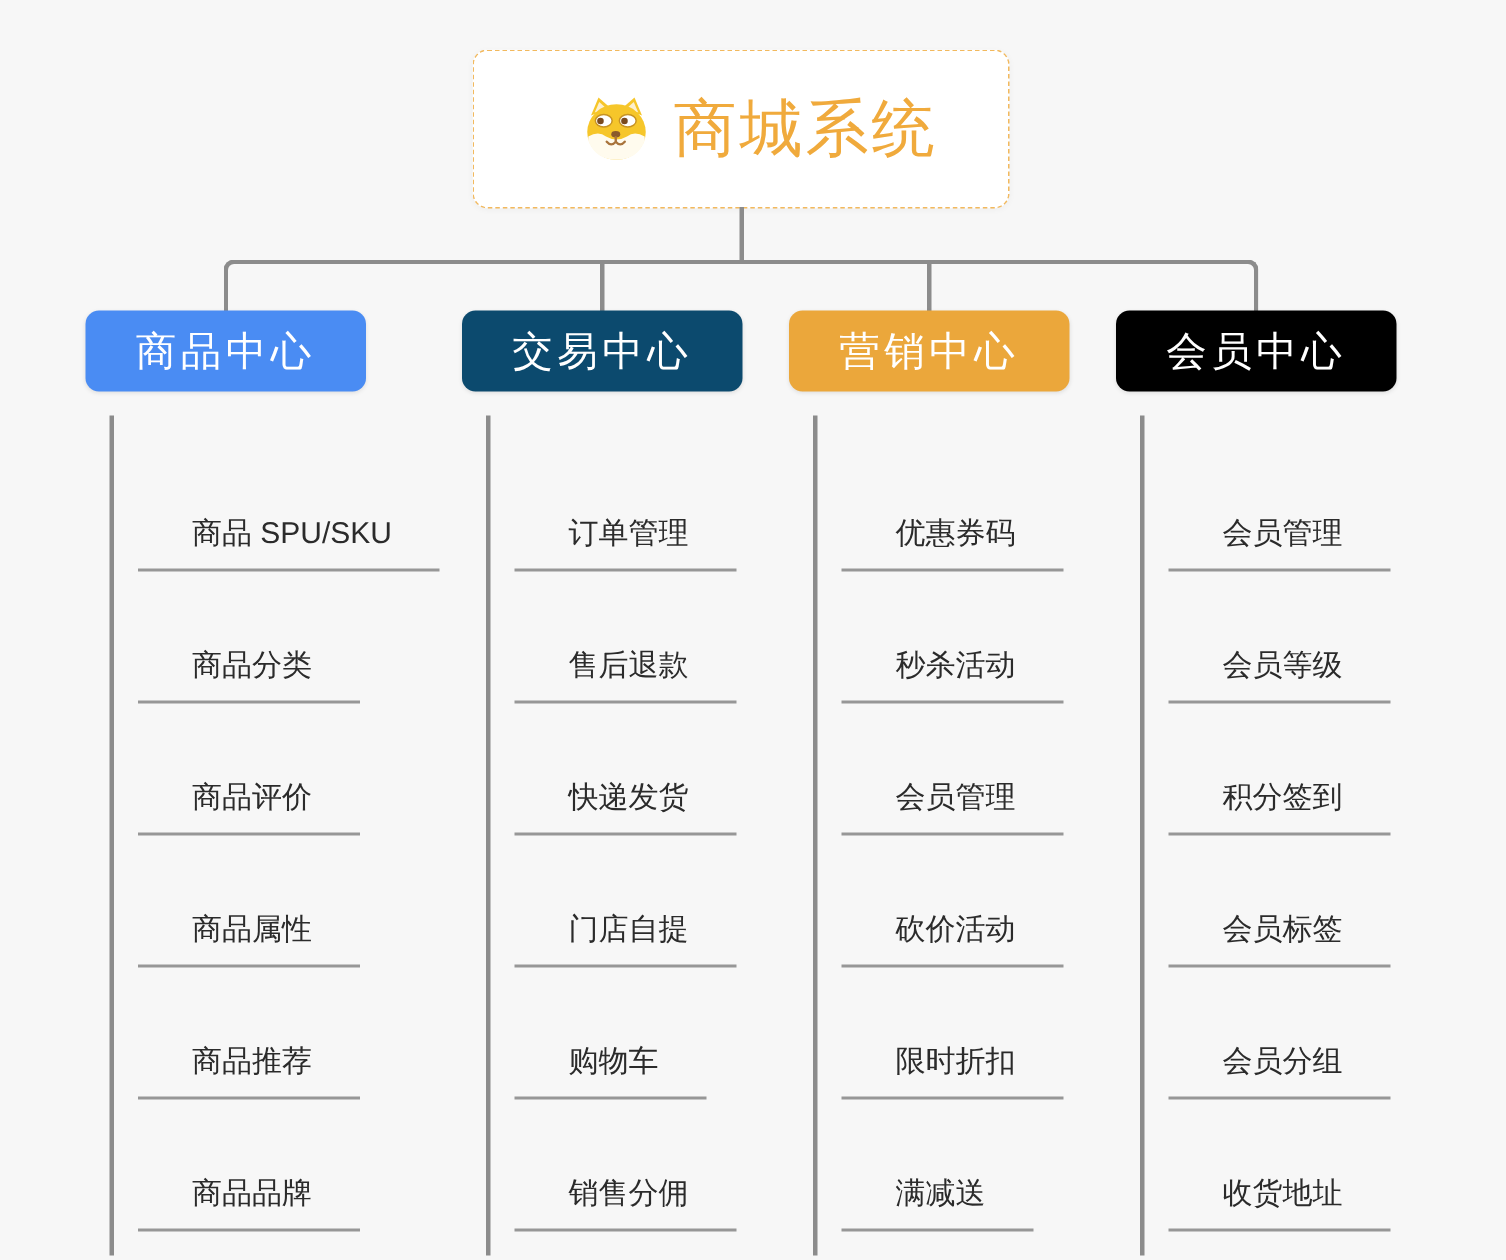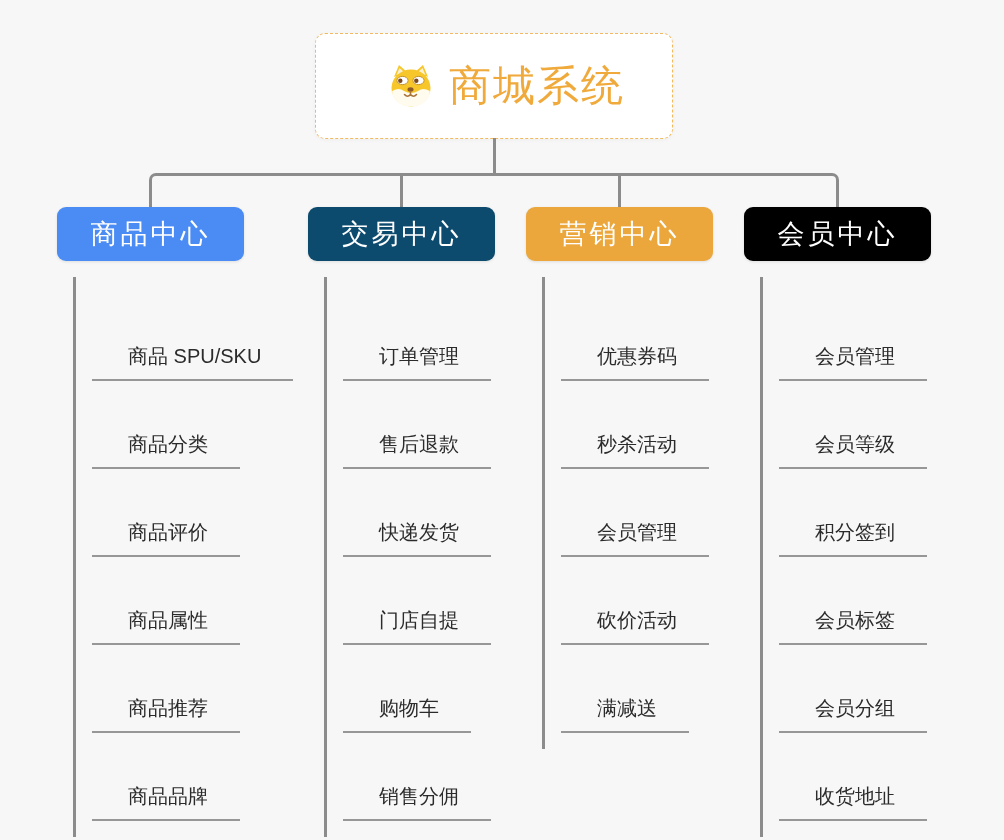--- a/index.html
+++ b/index.html
@@ -113,20 +113,21 @@
 
   <div class="col col3">
     <div class="hbox" style="background: rgb(235, 167, 59); justify-content: center;">
       <span>营销中心</span>
     </div>
     <ul class="items">
       <li>优惠券码</li>
       <li>秒杀活动</li>
       <li>会员管理</li>
       <li>砍价活动</li>
+      <li>限时折扣</li>
       <li>满减送</li>
     </ul>
   </div>
 
   <div class="col col4">
     <div class="hbox" style="background: #000000;">
       <span>会员中心</span>
     </div>
     <ul class="items">
       <li>会员管理</li>

